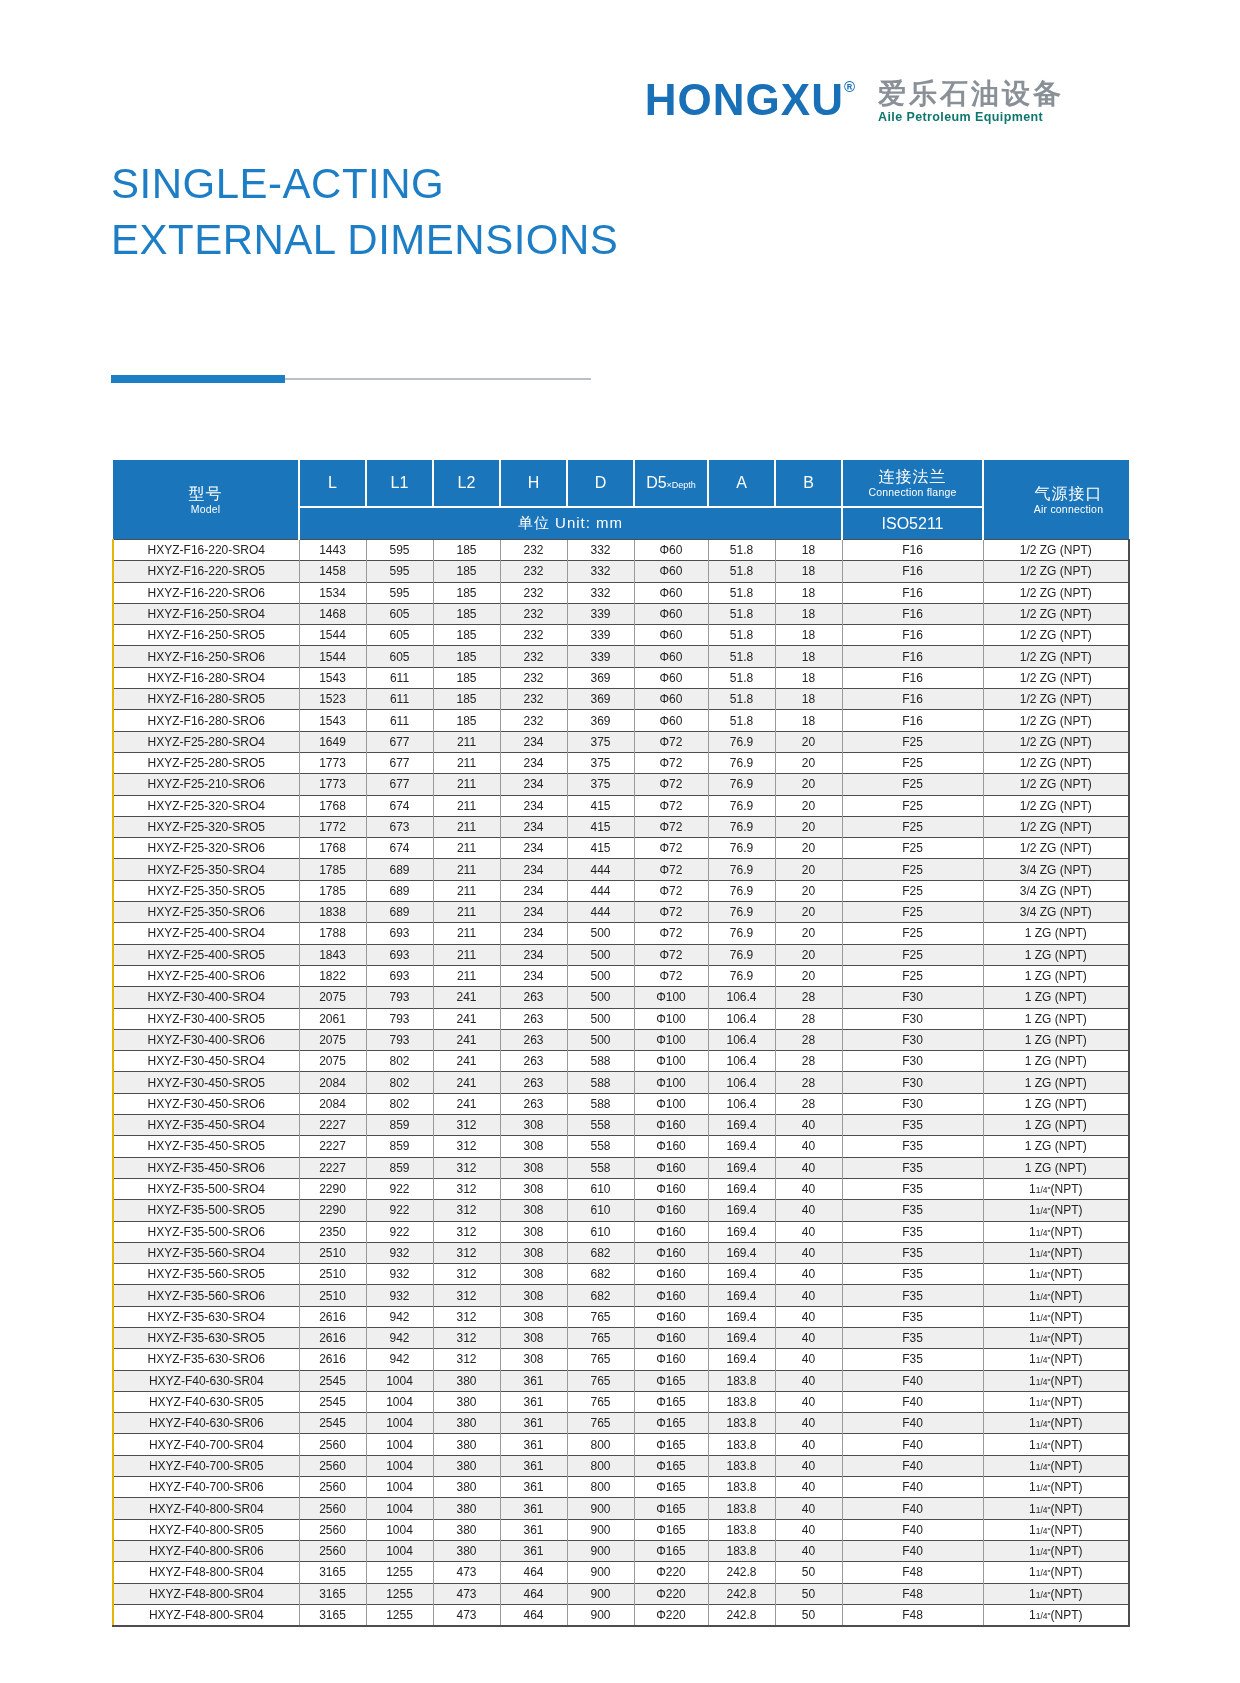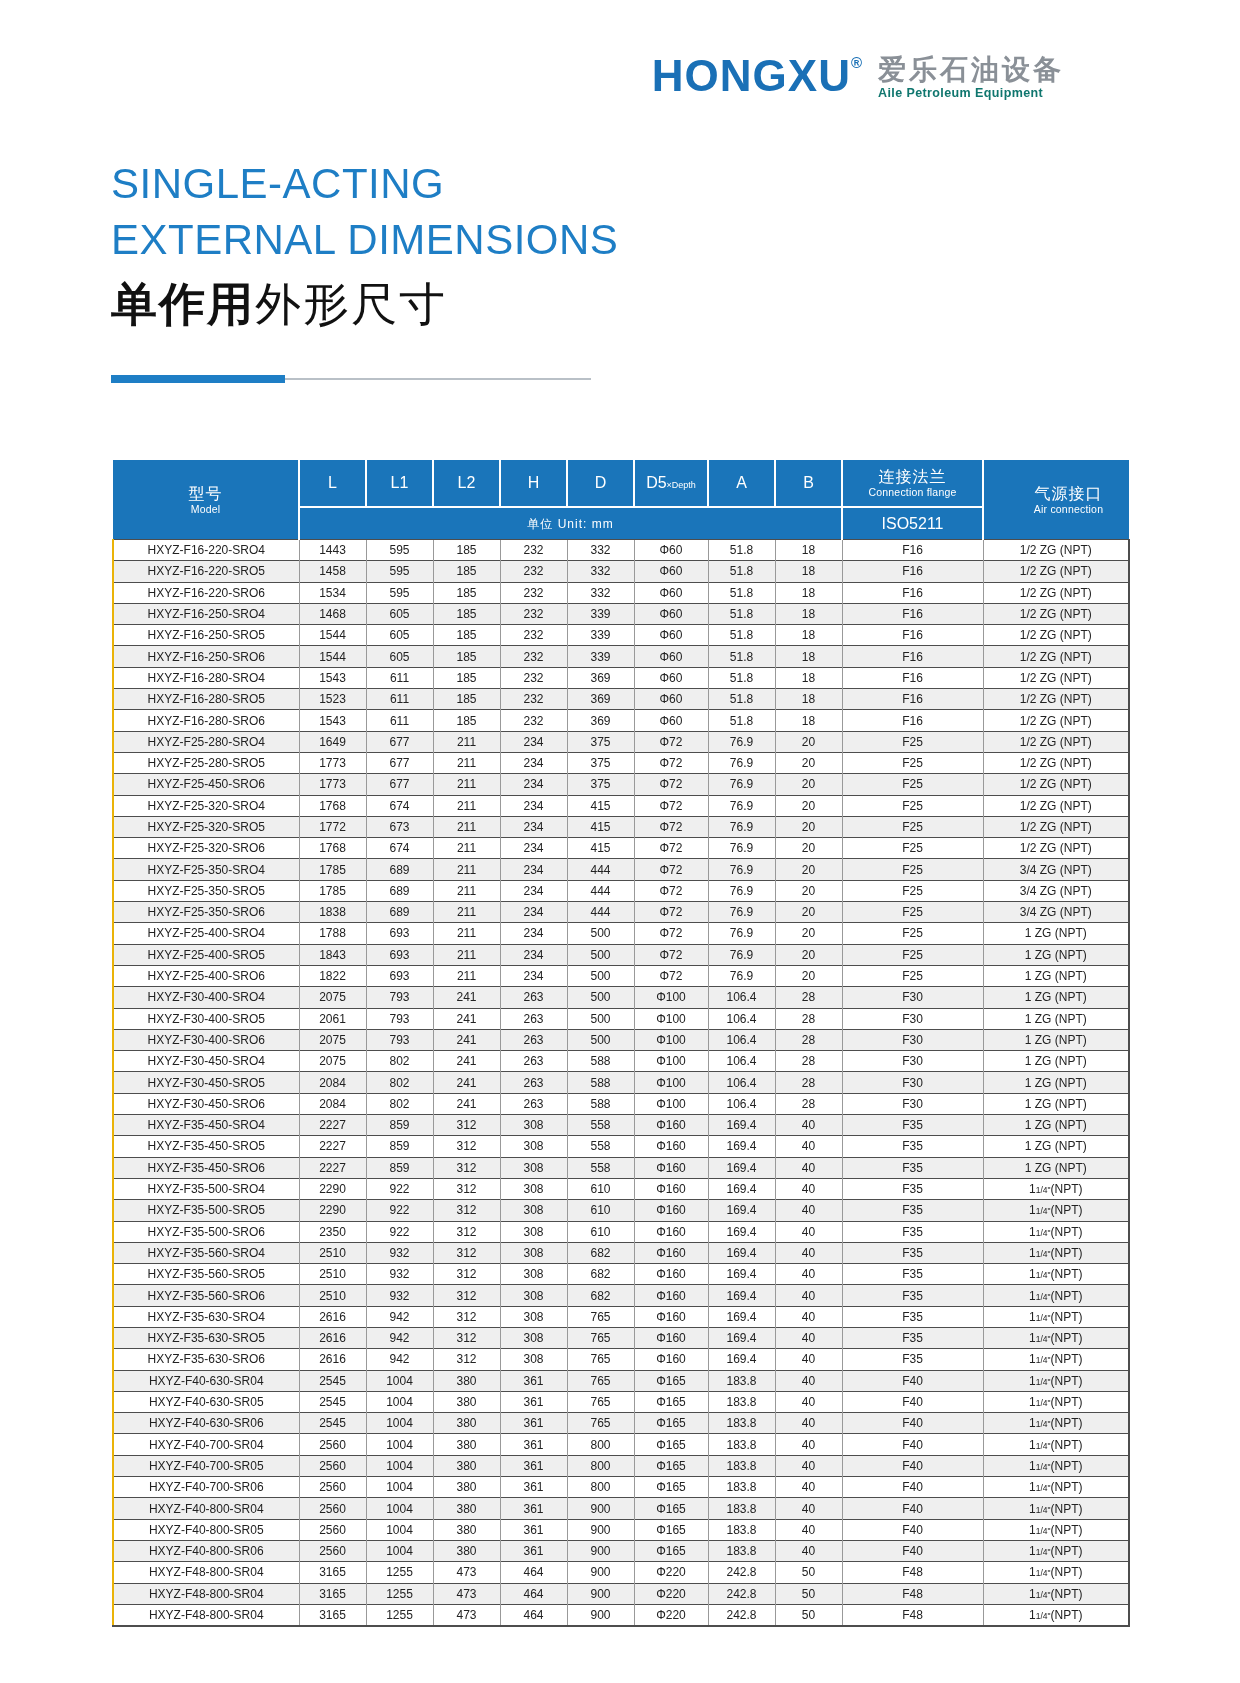--- a/index.html
+++ b/index.html
@@ -5,22 +5,22 @@
   html,body{margin:0;padding:0;}
   body{
     width:1240px;height:1683px;
     background:#ffffff;
     font-family:"Liberation Sans", sans-serif;
     position:relative;
     overflow:hidden;
   }
   
   .logo{
-    position:absolute; top:52px; right:176px;
-    display:flex; align-items:flex-start; gap:16px;
+    position:absolute; top:76px; right:176px;
+    display:flex; align-items:flex-start; gap:23px;
   }
   .logo .brand-wrap{display:flex; align-items:flex-start;}
   .logo .brand{
     color:#1a70b6; font-weight:bold; font-size:44px; line-height:48px;
     letter-spacing:1px;
   }
   .logo .reg{color:#1a70b6; font-size:15px; font-weight:bold; margin-top:2px;}
   .logo .logo-right{display:flex; flex-direction:column; margin-top:3px;}
   .logo .logo-cn{
     color:#8a9097; font-size:28px; line-height:30px; font-weight:bold;
@@ -58,21 +58,21 @@
     border:2px solid #ffffff; padding:0; text-align:center; vertical-align:middle;
   }
   thead tr.h1 th{height:46px;}
   thead tr.h2 th{height:31px;}
   thead th.noL{border-left:0;} thead th.noR{border-right:0;padding-left:24px;} thead th.noT{border-top:0;}
   thead th.noB{border-bottom:0;}
   .th-zh{display:block; font-size:16px; line-height:19px; letter-spacing:1px;}
   .th-en{display:block; font-size:10.5px; line-height:13px; letter-spacing:0.2px;}
   .th-dim{font-size:16px;}
   .th-sub{font-size:9px;}
-  .th-unit{font-size:12px; letter-spacing:1px;margin-top:19px;}
+  .th-unit{font-size:15px; letter-spacing:1px;margin-top:19px;}
   .th-std{font-size:16px;}
   tbody td{
     height:20.3px; padding:0; text-align:center; vertical-align:middle;
     font-size:12px; color:#222; line-height:1;
     border-top:1px solid #4d4d4d; border-left:1px solid #999;
   }
   tbody td:first-child{border-left:2px solid #eab308;}
   tbody td:last-child{border-right:2px solid #4d4d4d;}
   tbody tr:last-child td{border-bottom:2px solid #4d4d4d;}
   tbody tr:nth-child(even) td{background:#efefef;}
@@ -88,21 +88,20 @@
   </div>
   <div class="logo-right">
     <span class="logo-cn">爱乐石油设备</span>
     <span class="logo-en">Aile Petroleum Equipment</span>
   </div>
 </div>
 
 <div class="title-block">
   <div class="title-en">SINGLE-ACTING</div>
   <div class="title-en">EXTERNAL DIMENSIONS</div>
-  <div class="title-cn"><span class="bold">单作用</span><span>外形尺寸</span></div>
 </div>
 
 <div class="divider">
   <div class="bar"></div>
   <div class="line"></div>
 </div>
 
 <table class="dim">
   <colgroup>
     <col style="width:186px">
@@ -283,21 +282,21 @@
         <td>211</td>
         <td>234</td>
         <td>375</td>
         <td>Φ72</td>
         <td>76.9</td>
         <td>20</td>
         <td>F25</td>
         <td>1/2 ZG (NPT)</td>
       </tr>
       <tr>
-        <td>HXYZ-F25-450-SRO6</td>
+        <td>HXYZ-F25-210-SRO6</td>
         <td>1773</td>
         <td>677</td>
         <td>211</td>
         <td>234</td>
         <td>375</td>
         <td>Φ72</td>
         <td>76.9</td>
         <td>20</td>
         <td>F25</td>
         <td>1/2 ZG (NPT)</td>

